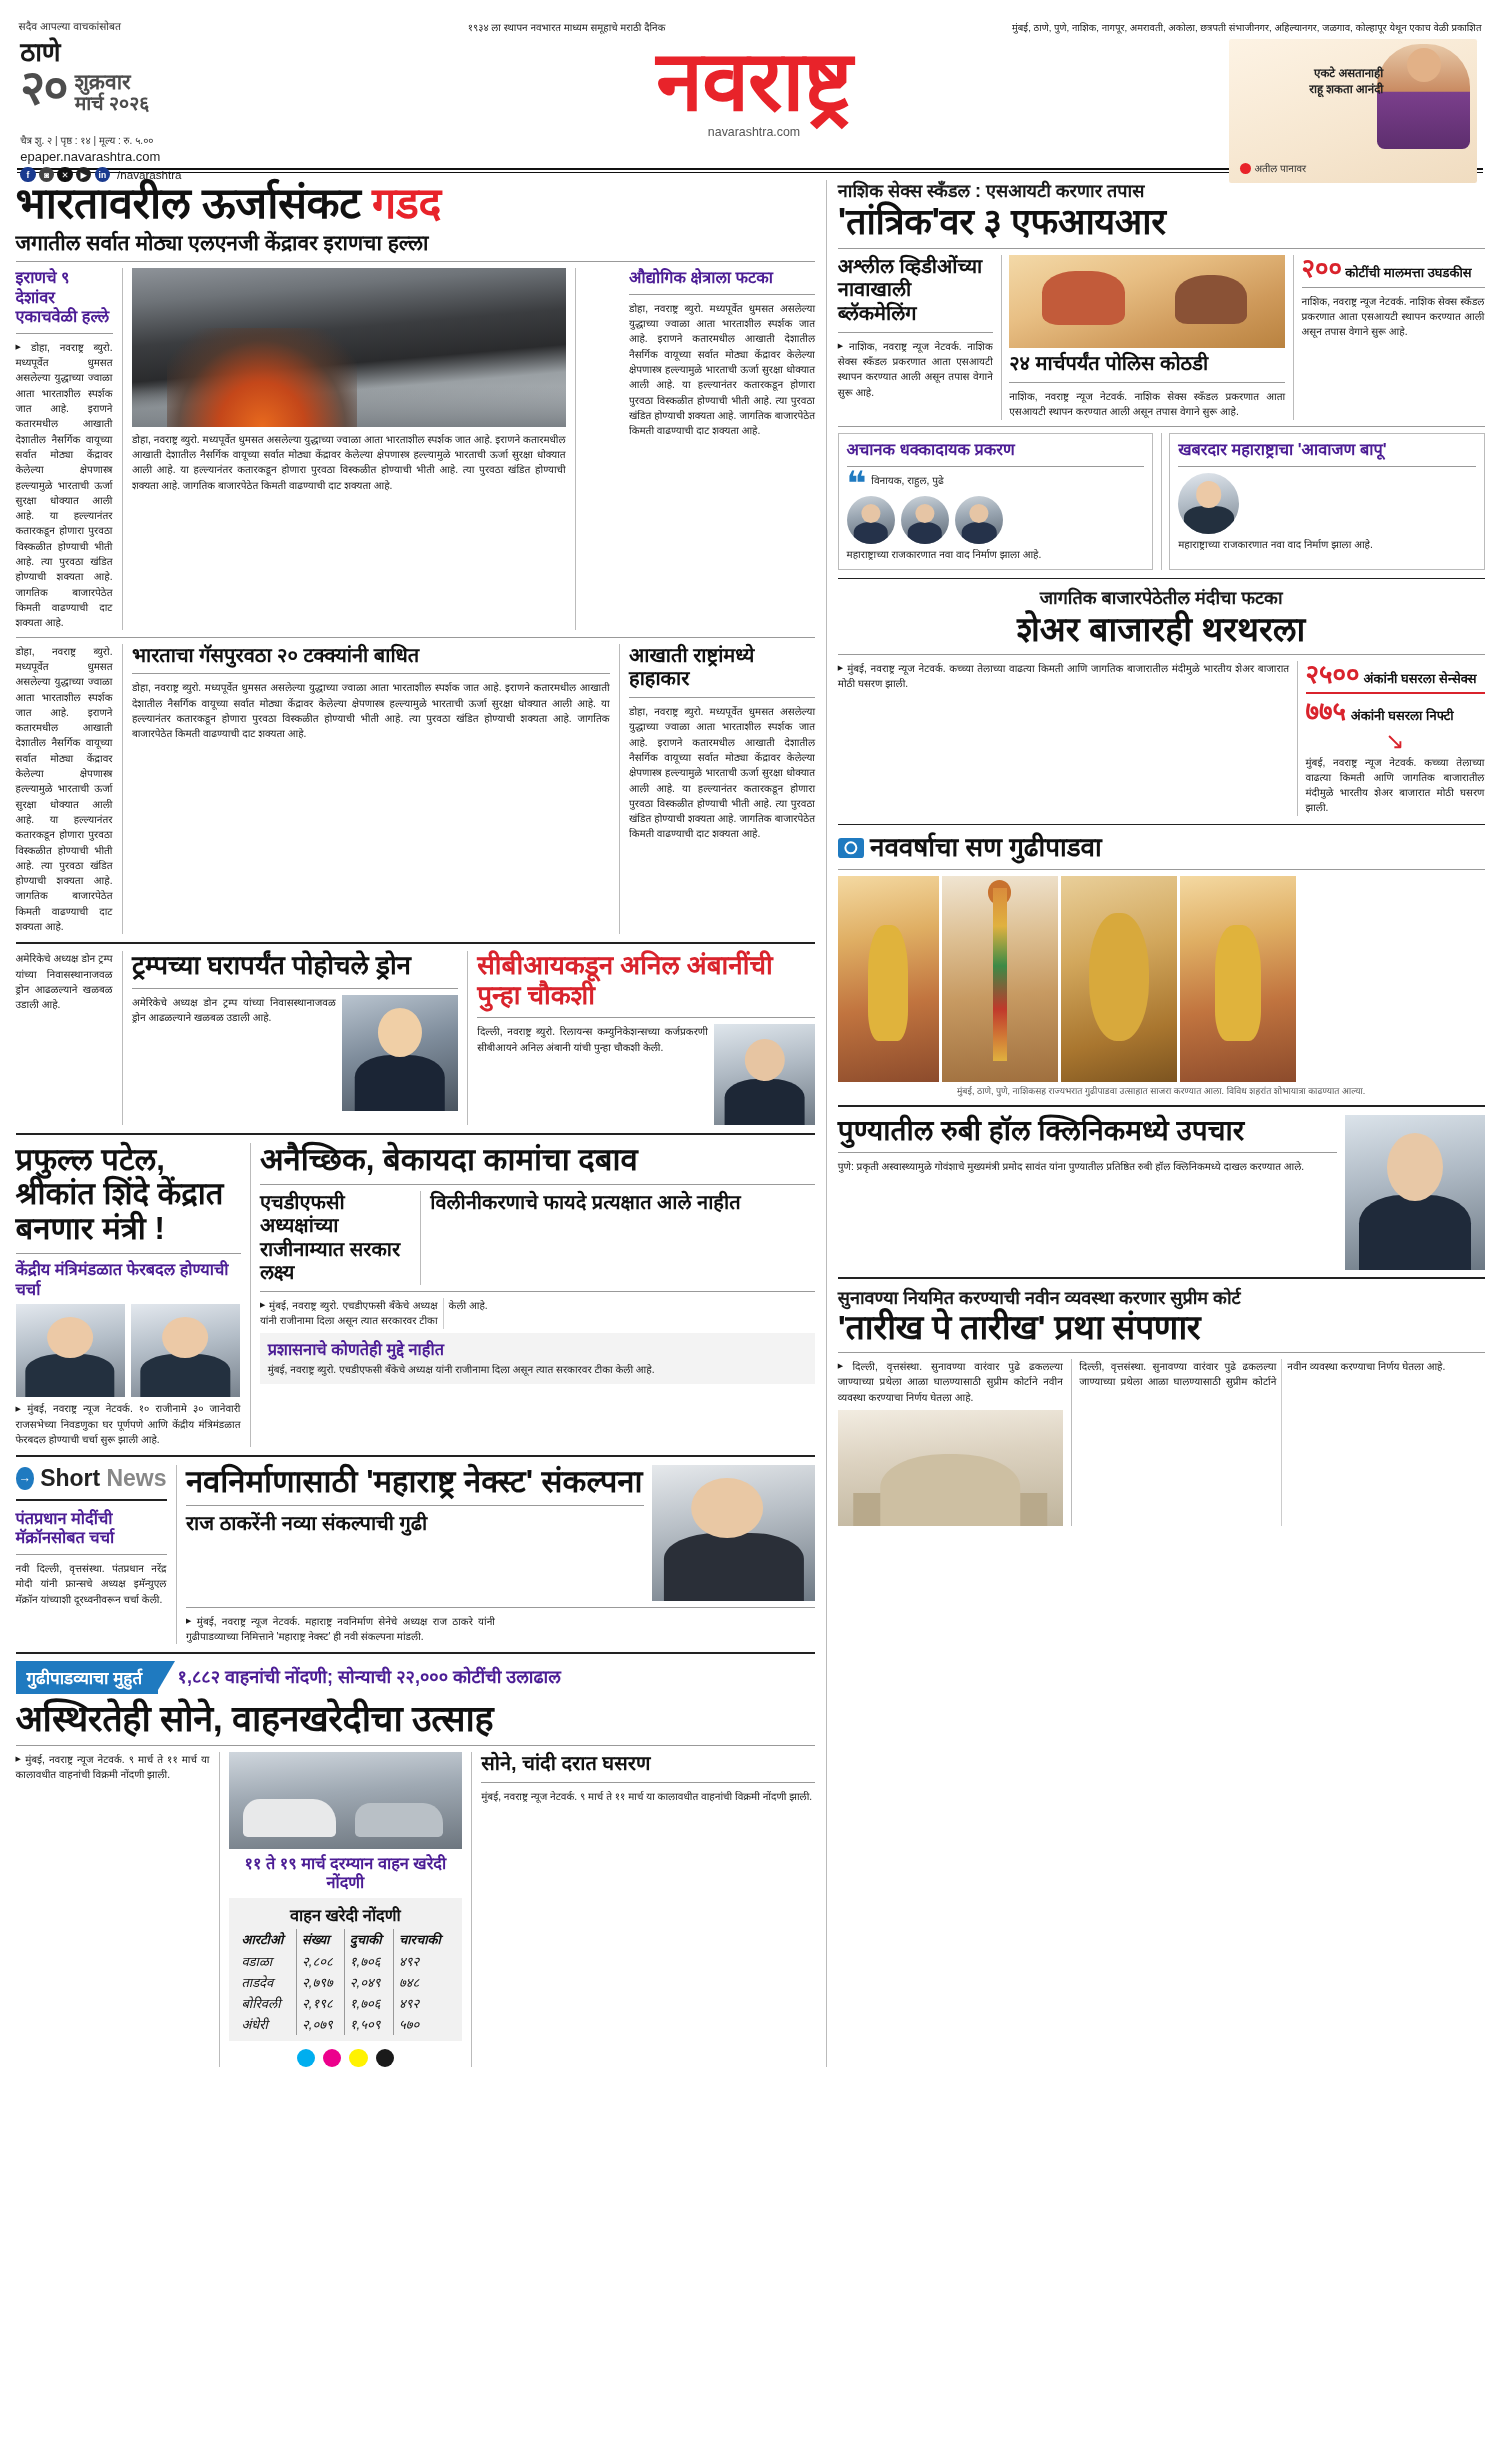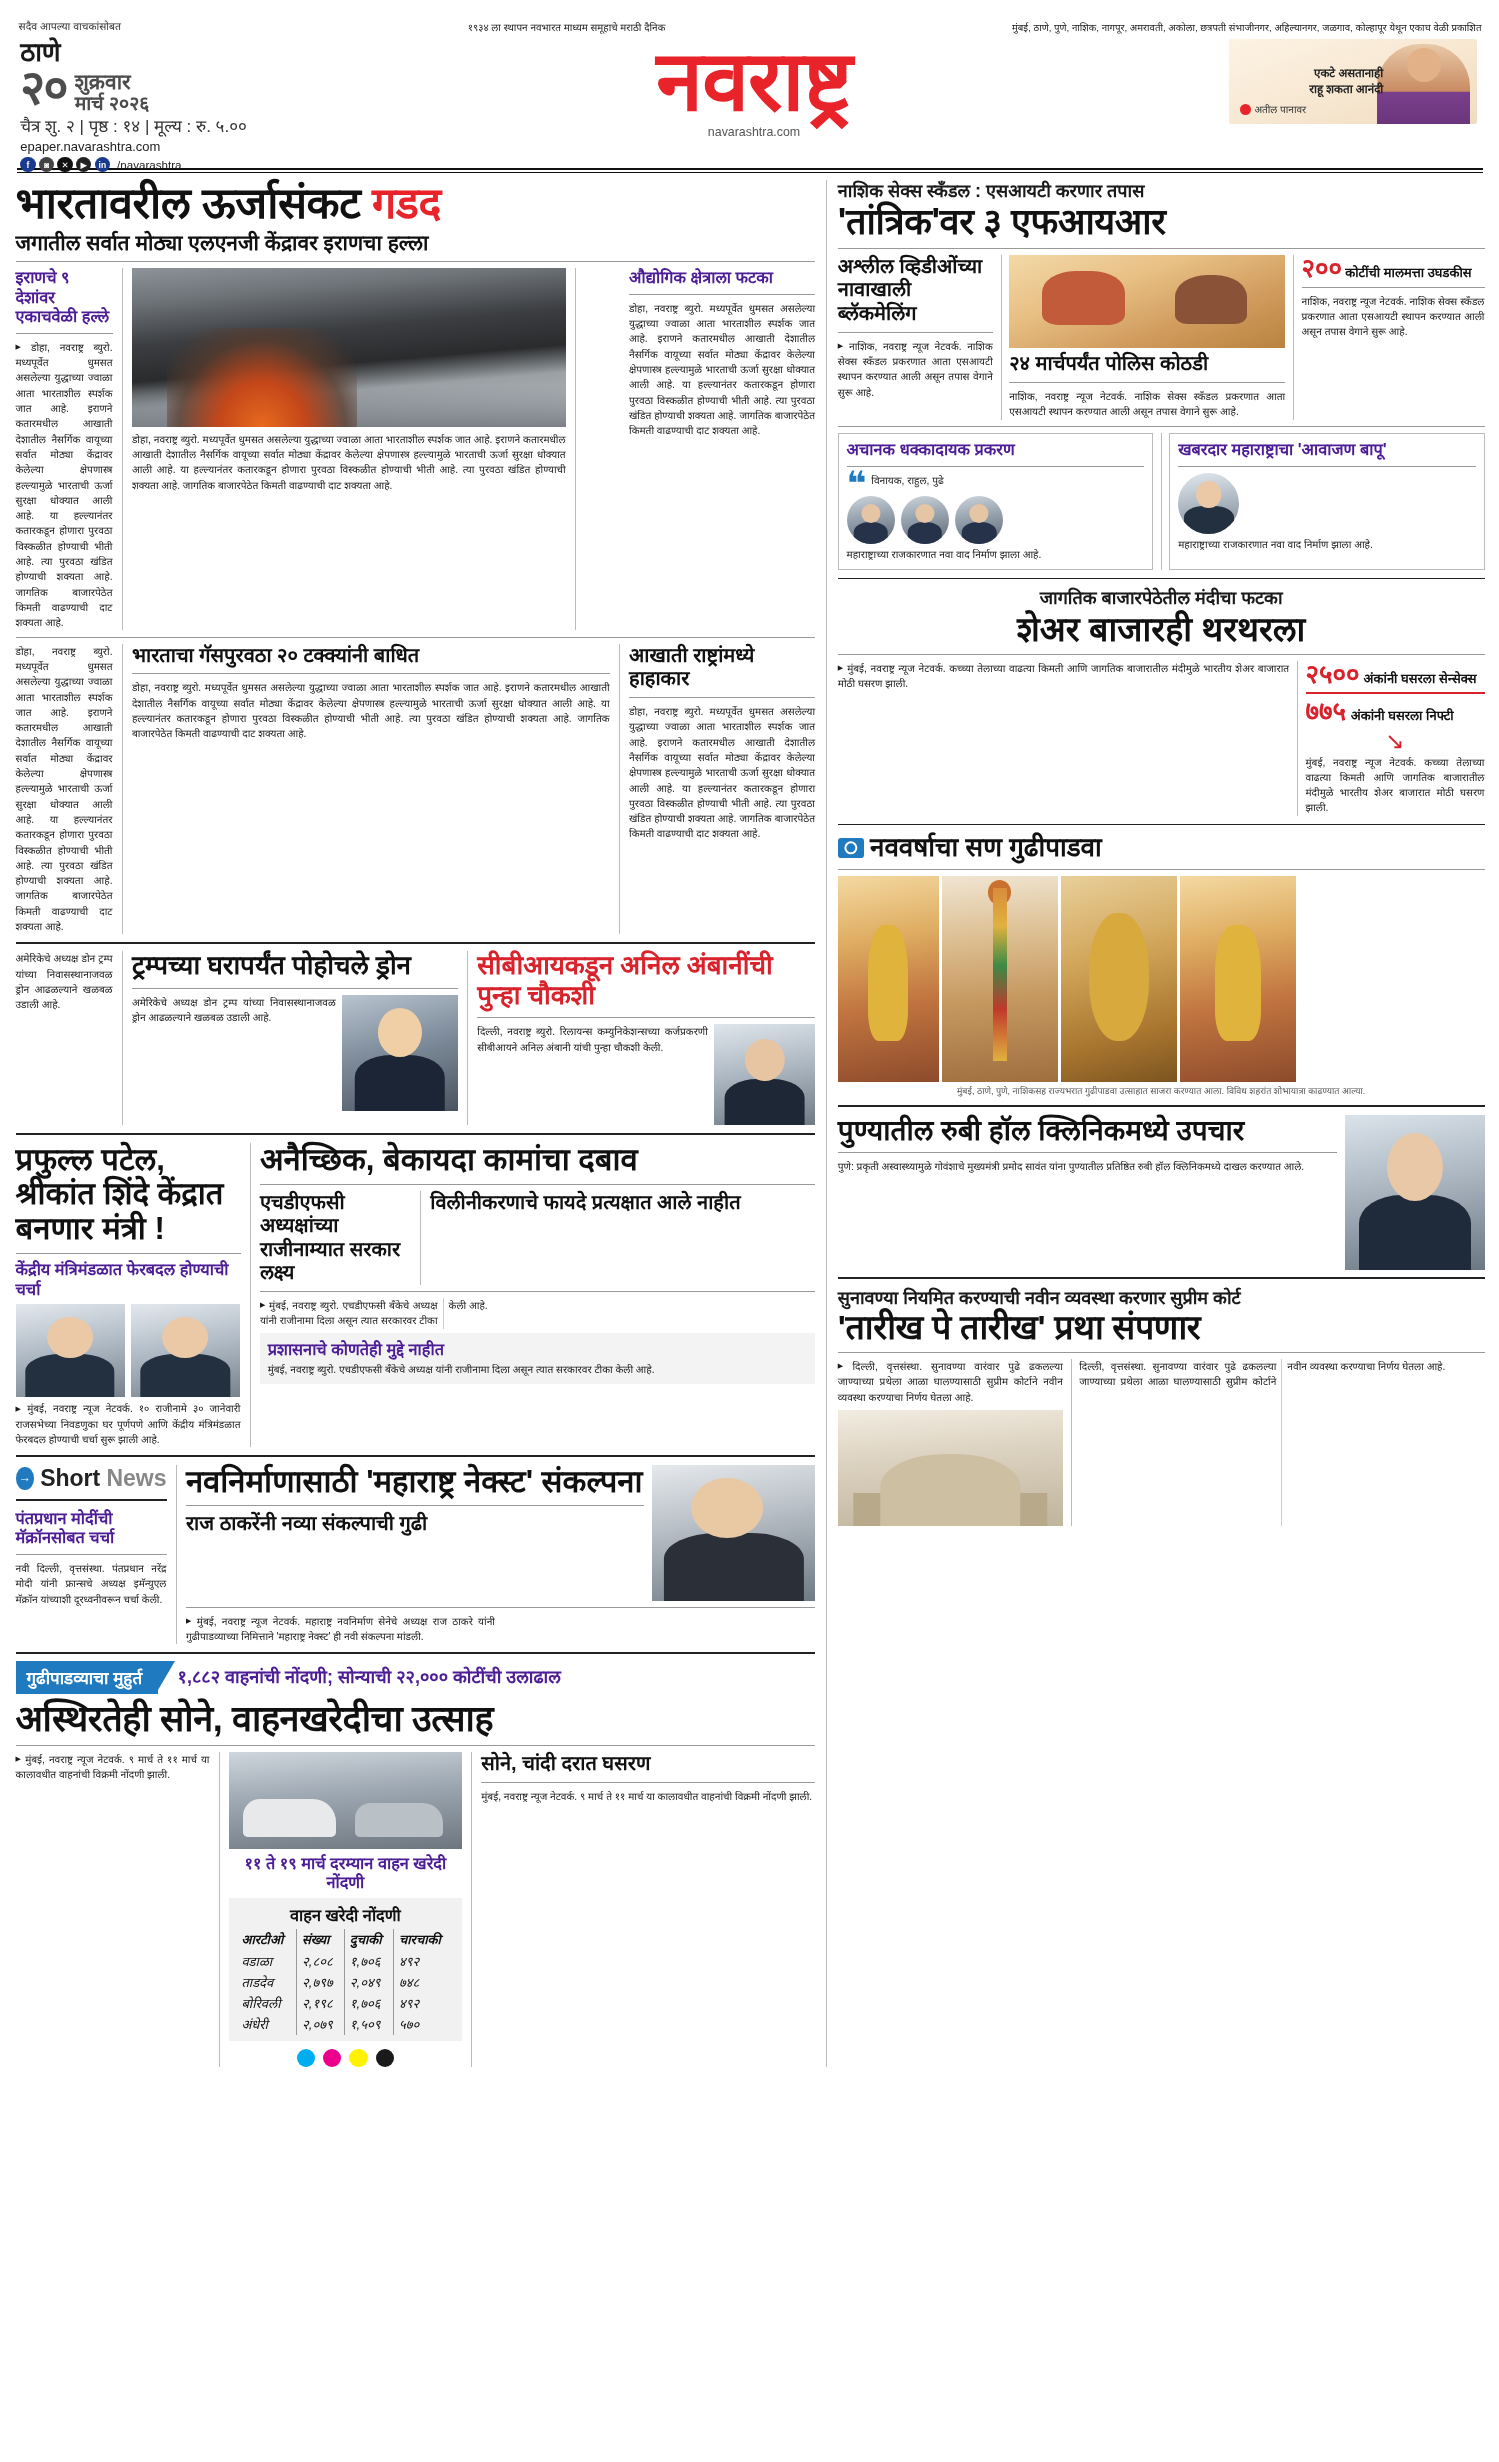--- a/index.html
+++ b/index.html
@@ -21,37 +21,37 @@
 
   
   .masthead { display: flex; align-items: flex-start; position: relative; height: 124px; margin-top: 3.1px; }
   .mast-left { width: 264px; padding-left: 4.7px; }
   .city { font-size: 26px; font-weight: 700; line-height: 1.05; color: #1a1a1a; letter-spacing: -0.4px; }
   .dateline { display: flex; align-items: flex-start; gap: 7.8px; margin-top: 1.6px; }
   .daynum { font-size: 48px; font-weight: 800; color: #4d4d4d; line-height: .85; letter-spacing: -1.6px; }
   .dayblock { padding-top: 3.1px; }
   .dayname { font-size: 21px; font-weight: 700; color: #4d4d4d; line-height: 1; }
   .monthyear { font-size: 19.4px; font-weight: 700; color: #4d4d4d; line-height: 1.15; }
-  .metaline { font-size: 17px; color: #333; margin-top: 0; white-space: nowrap; }
+  .metaline { font-size: 10px; color: #333; margin-top: 19px; white-space: nowrap; }
   .epaper { font-size: 13px; color: #222; margin-top: 1.6px; }
   .socialrow { display: flex; align-items: center; gap: 3.1px; margin-top: 3.1px; }
   .sicon { width: 15.5px; height: 15.5px; border-radius: 50%; display: inline-flex; align-items: center; justify-content: center; color: #fff; font-size: 8.5px; font-weight: 700; }
   .s-fb { background: #1a3a8f; }
   .s-ig { background: #444; }
   .s-x  { background: #111; }
   .s-yt { background: #222; }
   .s-in { background: #1a3a8f; }
   .handle { font-size: 11.6px; color: #222; margin-left: 3.9px; }
 
   .mast-center { flex: 1; text-align: center; position: relative; padding-top: 3.1px; }
   .logo { font-size: 84px; font-weight: 800; color: #e8232a; line-height: .95; letter-spacing: -0.8px; font-family: "Liberation Serif", "DejaVu Serif", serif; }
   .logo-sub { font-size: 12.4px; color: #555; margin-top: 3.1px; }
 
   .mast-right { width: 256px; position: relative; text-align: center; }
-  .adbox { width: 248px; height: 85px; background: linear-gradient(160deg,#fdf3e4 0%,#f6e6cf 60%,#f0dcc0 100%); border-radius: 2.3px; position: relative; overflow: hidden; }
+  .adbox { width: 248px; height: 144px; background: linear-gradient(160deg,#fdf3e4 0%,#f6e6cf 60%,#f0dcc0 100%); border-radius: 2.3px; position: relative; overflow: hidden; }
   .ad-person { position: absolute; right: 6.2px; top: 4.7px; width: 93px; height: 105px; background: linear-gradient(180deg,#e8c9a8 0%,#c98b62 45%,#7b3f8c 46%,#5d2e6e 100%); border-radius: 43px 43px 7.8px 7.8px; }
   .ad-head { position: absolute; right: 36px; top: 9.3px; width: 34px; height: 34px; border-radius: 50%; background: #e2b187; }
   .ad-text { position: absolute; left: 7.8px; top: 26px; text-align: right; width: 147px; font-size: 11.6px; line-height: 1.35; color: #222; font-weight: 600; }
   .ad-by { position: absolute; left: 11px; bottom: 7.8px; font-size: 10px; color: #333; display: flex; align-items: center; gap: 3.9px; }
   .ad-dot { width: 11px; height: 11px; border-radius: 50%; background: #e8232a; display: inline-block; }
 
   .mast-rule { height: 2.3px; background: #111; margin: 4.7px 1.6px 0 1.6px; }
   .mast-rule2 { height: 0.8px; background: #111; margin: 1.6px 1.6px 0 1.6px; }
 
   

